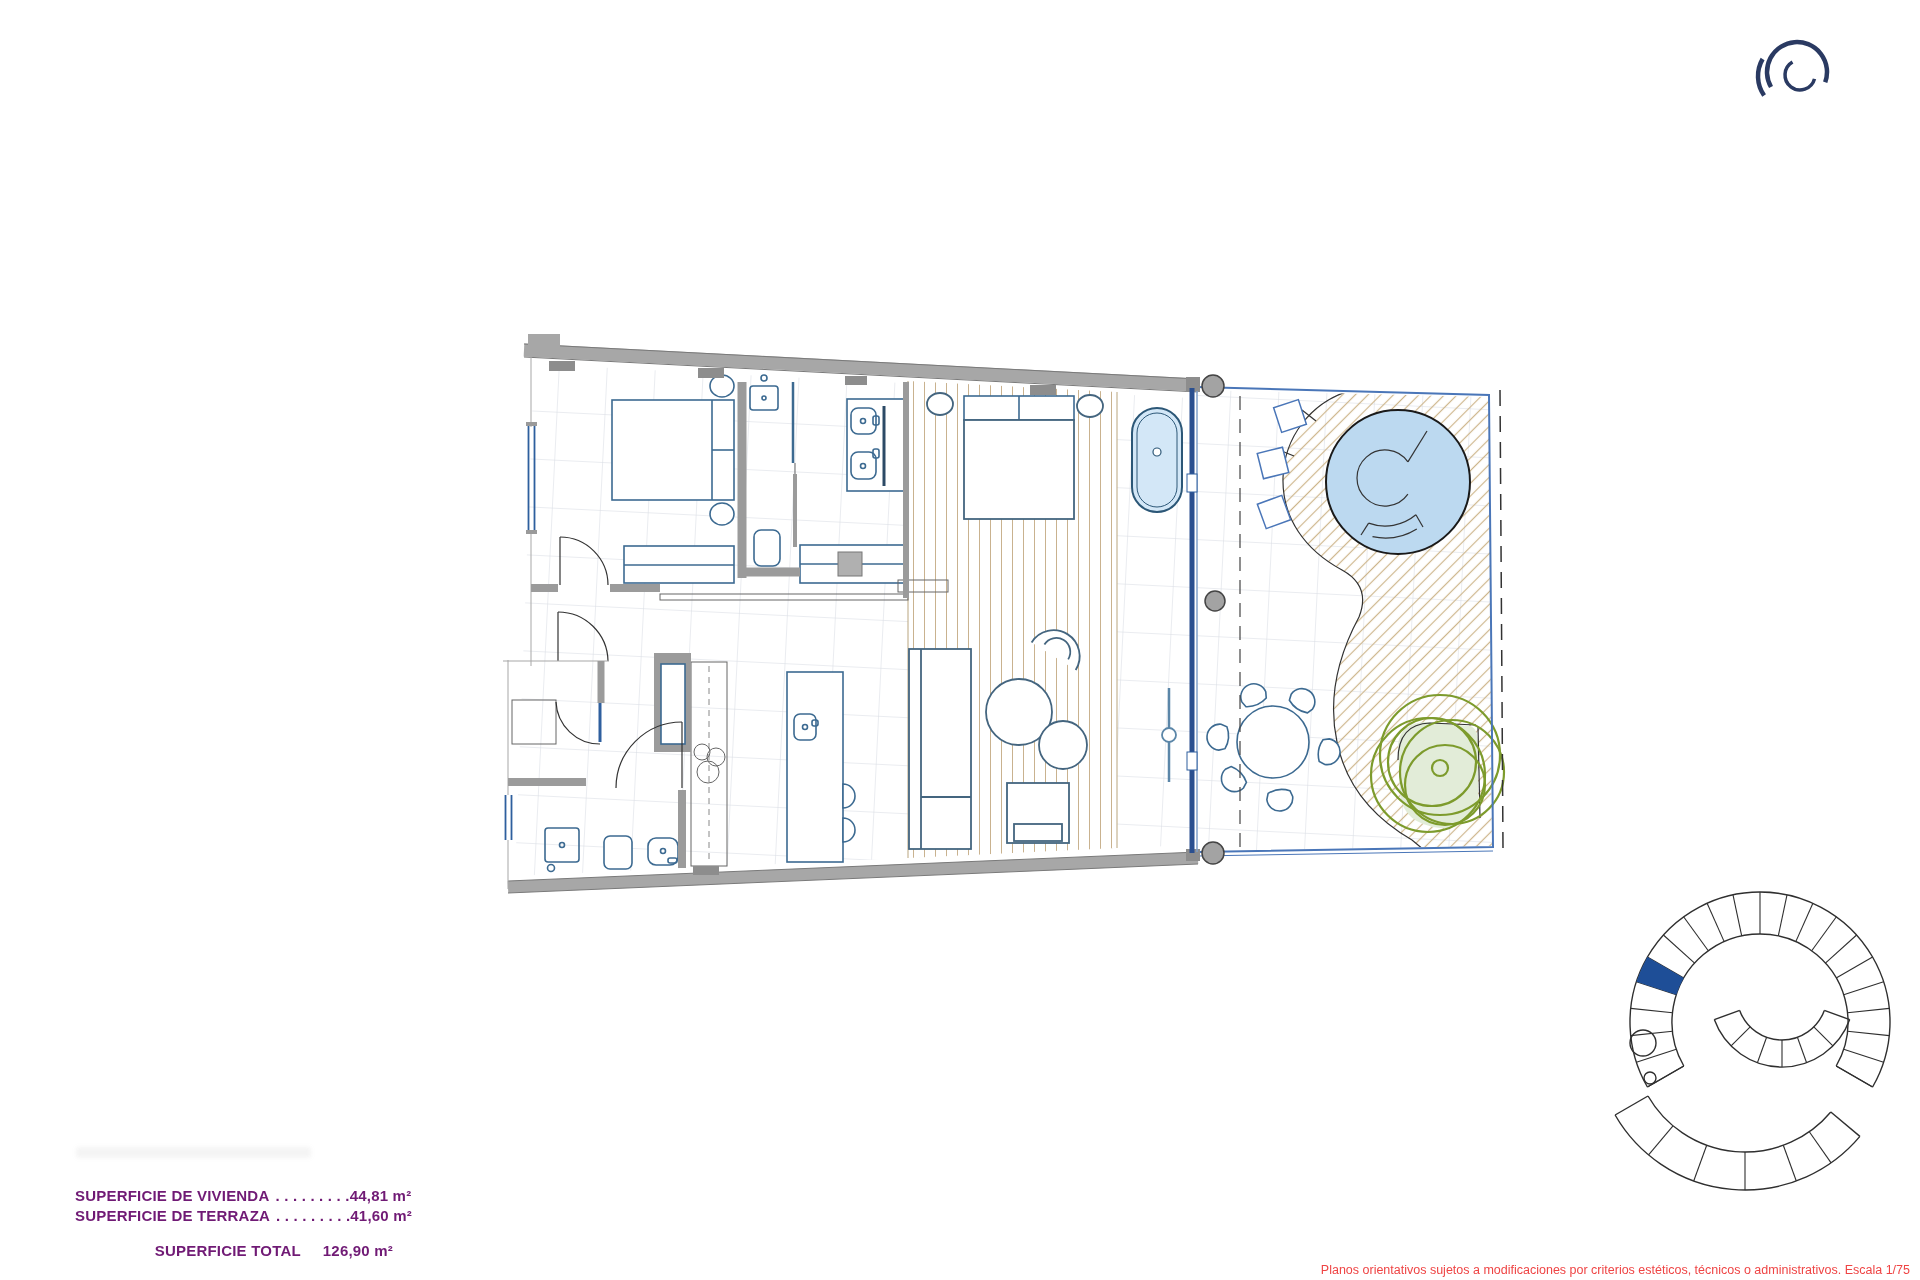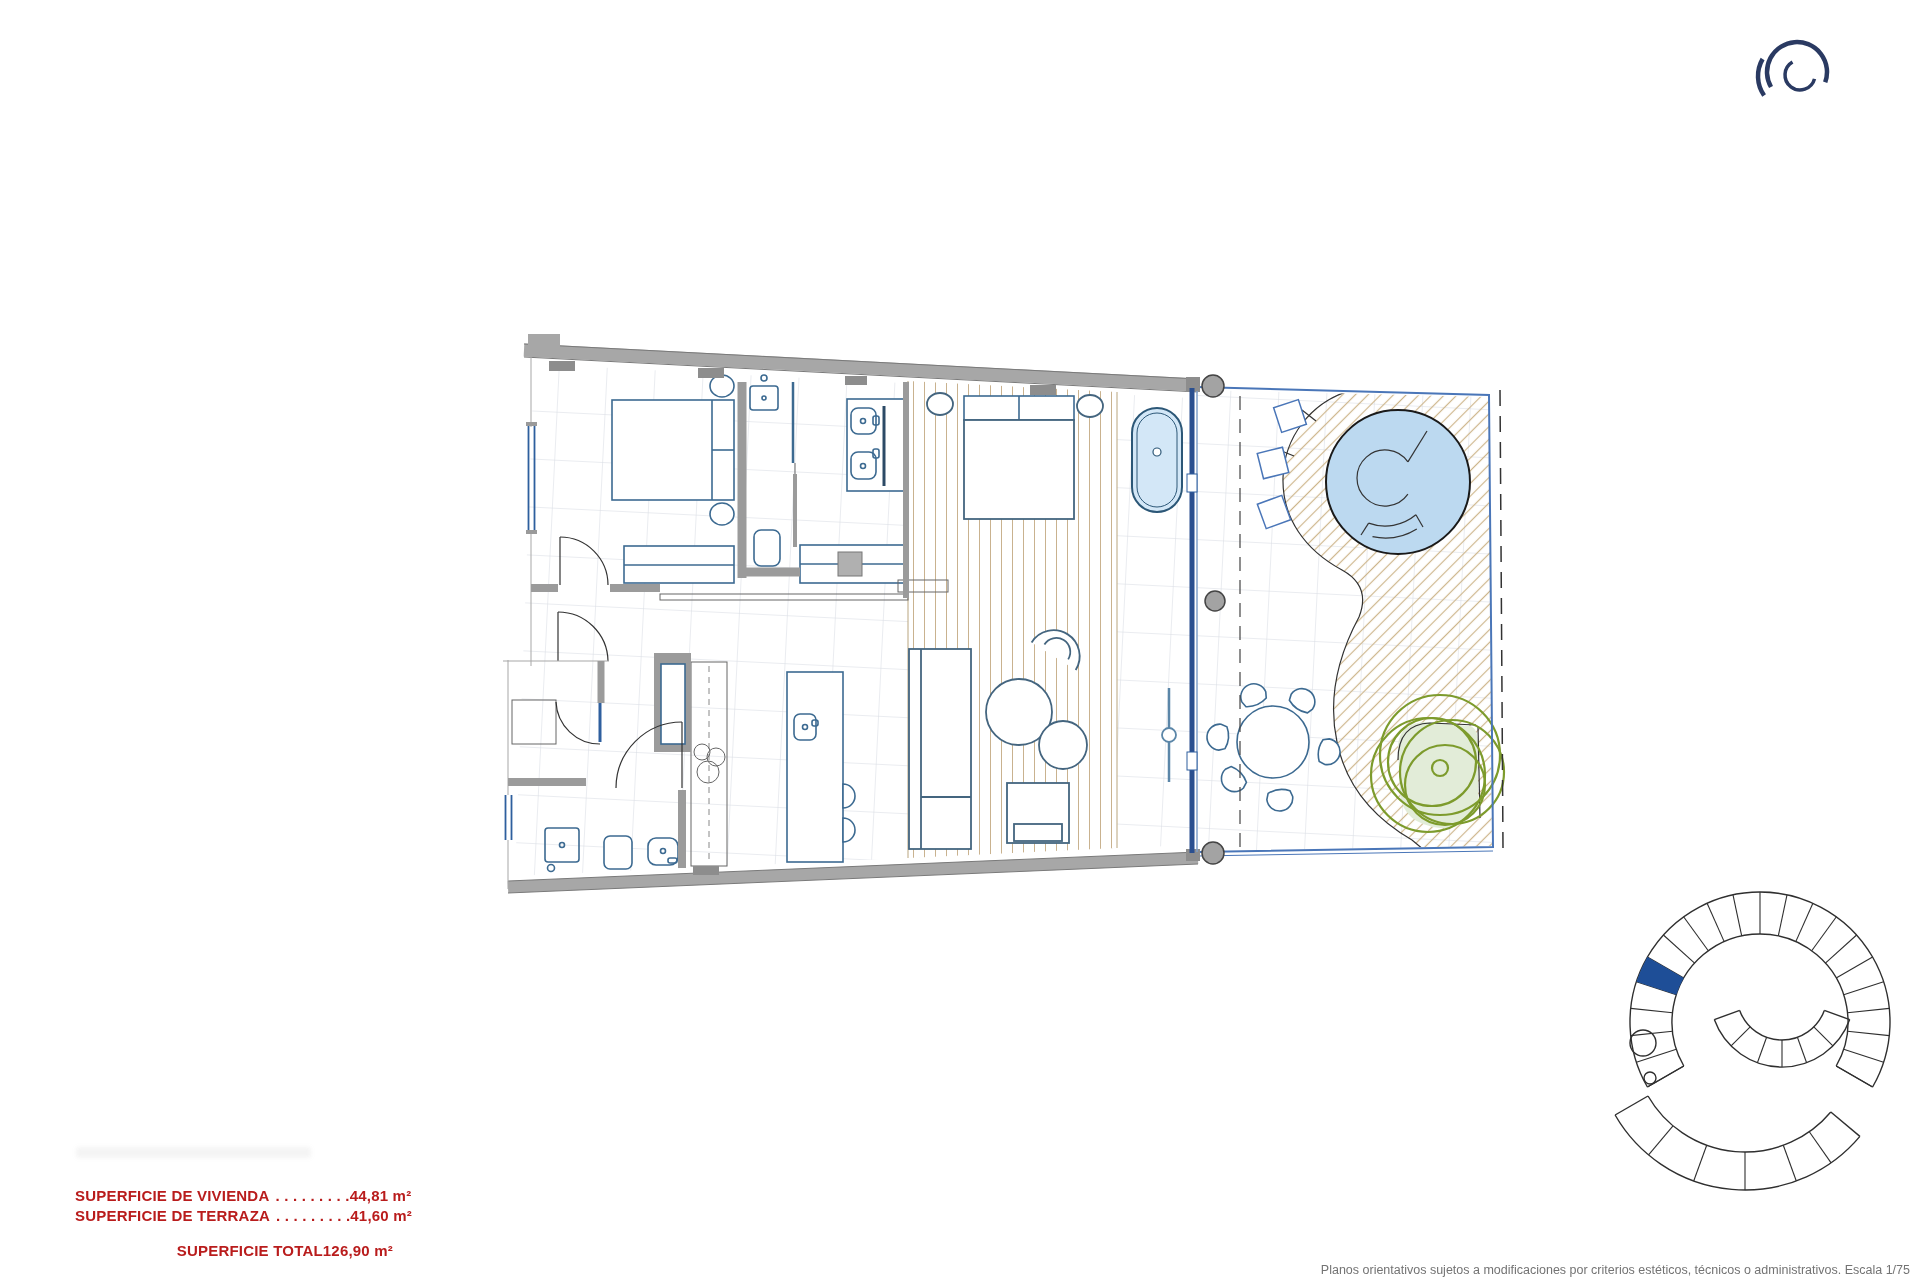--- a/index.html
+++ b/index.html
@@ -12,28 +12,28 @@
   .part{stroke:#9b9b9b;fill:none;}
   .fx{stroke:#3c6a91;stroke-width:1.6;fill:#ffffff;}
   .fxn{stroke:#3c6a91;stroke-width:1.6;fill:none;}
   .fur{stroke:#44657f;stroke-width:1.8;fill:#ffffff;}
   .thin{stroke:#666;stroke-width:1;fill:none;}
   .arc{stroke:#333;stroke-width:1.2;fill:none;}
   .site{stroke:#2f2f2f;stroke-width:1.4;fill:none;}
   .sitethin{stroke:#2f2f2f;stroke-width:1.1;}
   
   .surface-block{position:absolute;left:75px;top:1186px;width:318px;
-    font-size:15px;font-weight:bold;color:#b91c1c;letter-spacing:.2px;}
+    font-size:15px;font-weight:bold;color:#701a75;letter-spacing:.2px;}
   .surface-row{display:flex;align-items:baseline;line-height:20px;white-space:nowrap;}
   .surface-row .dots{margin-left:6px;}
   .surface-row .val{margin-left:auto;}
-  .total-row{display:flex;justify-content:flex-end;margin-top:15px;
+  .total-row{display:flex;justify-content:flex-end;gap:22px;margin-top:15px;
     line-height:20px;white-space:nowrap;}
   .disclaimer{position:absolute;right:10px;top:1263px;font-size:12.5px;
-    color:#737373;white-space:nowrap;margin-left:16px;}
+    color:#ef4444;white-space:nowrap;margin-left:16px;}
   .smudge{position:absolute;left:76px;top:1147px;width:235px;height:11px;
     background:rgba(110,110,110,.08);filter:blur(2px);border-radius:3px;}
 </style>
 </head>
 <body>
 
 <svg id="plan-svg" width="1920" height="1280" viewBox="0 0 1920 1280">
   <defs>
     <pattern id="gridp" width="48" height="48" patternUnits="userSpaceOnUse" patternTransform="rotate(2.8)">
       <path d="M 48 0 L 0 0 0 48" fill="none" stroke="#d6dae1" stroke-width="1"></path>

